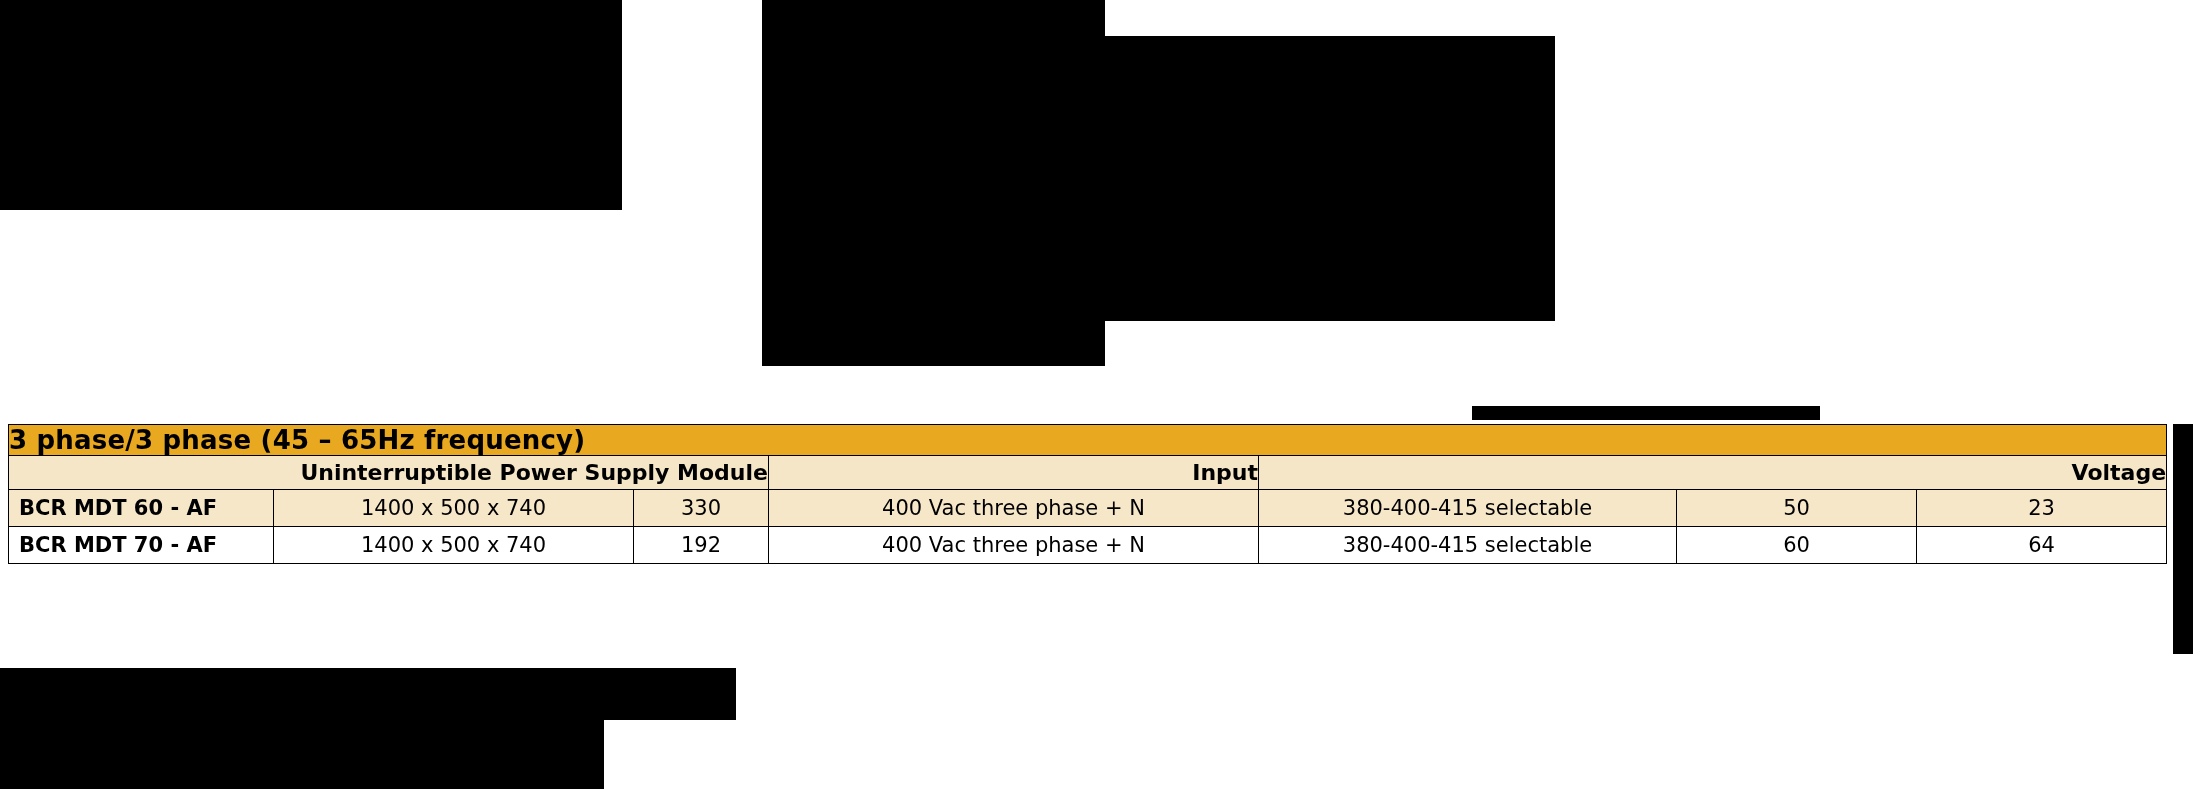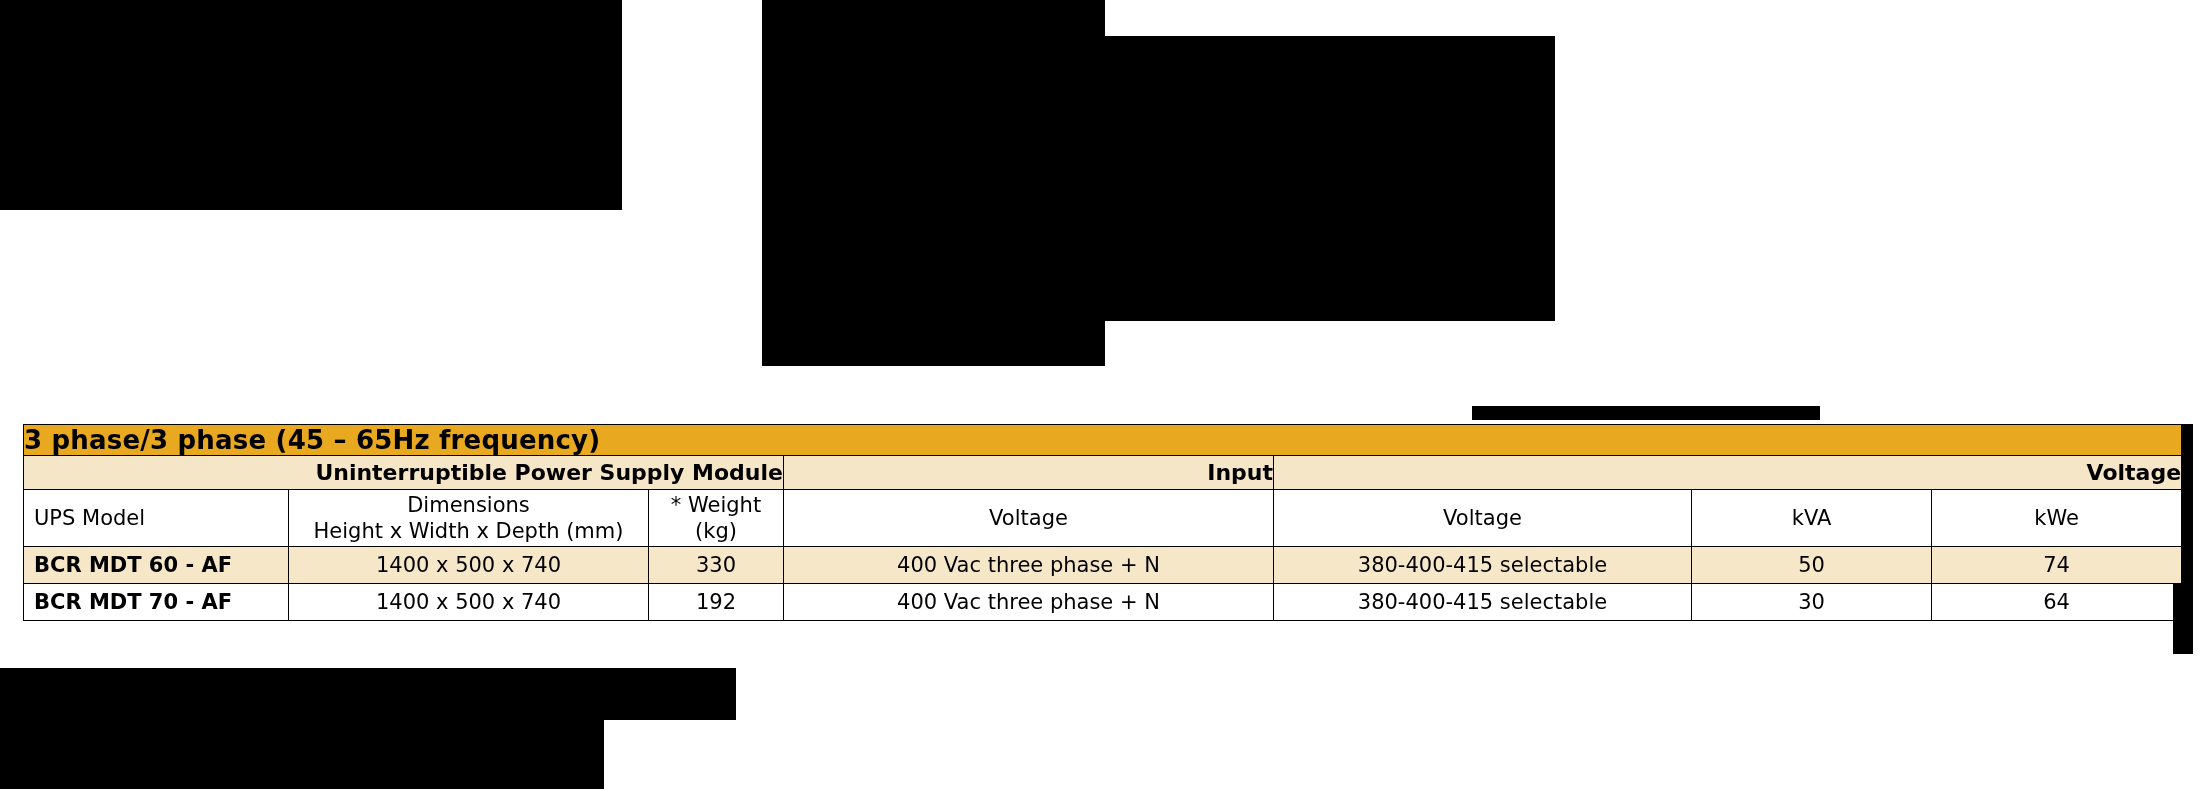--- a/index.html
+++ b/index.html
@@ -21,21 +21,21 @@
 
   
   .redaction {
     position: absolute;
     background: #000000;
   }
 
   
   .spec-table-wrap {
     position: absolute;
-    left: 23px;
+    left: 8px;
     top: 424px;
     width: 2158px;
   }
 
   table.spec-table {
     border-collapse: collapse;
     table-layout: fixed;
     width: 2158px;
     font-size: 21px;
     color: #000000;
@@ -135,50 +135,35 @@
       </colgroup>
       <tbody>
         <tr class="title-row">
           <td colspan="7">3 phase/3 phase (45 – 65Hz frequency)</td>
         </tr>
         <tr class="group-row">
           <td colspan="3">Uninterruptible Power Supply Module</td>
           <td>Input</td>
           <td colspan="3">Voltage</td>
         </tr>
-        <tr class="sub-row">
-          <td class="left">UPS Model</td>
-          <td>
-            <div>Dimensions</div>
-            <div class="nowrap">Height x Width x Depth (mm)</div>
-          </td>
-          <td>
-            <div>* Weight</div>
-            <div>(kg)</div>
-          </td>
-          <td>Voltage</td>
-          <td>Voltage</td>
-          <td>kVA</td>
-          <td>kWe</td>
-        </tr>
         <tr class="data-row alt">
           <td class="model">BCR MDT 60 - AF</td>
           <td>1400 x 500 x 740</td>
           <td>330</td>
           <td>400 Vac three phase + N</td>
           <td>380-400-415 selectable</td>
           <td>50</td>
-          <td>74</td>
+          <td>23</td>
         </tr>
         <tr class="data-row">
           <td class="model">BCR MDT 70 - AF</td>
           <td>1400 x 500 x 740</td>
           <td>192</td>
           <td>400 Vac three phase + N</td>
           <td>380-400-415 selectable</td>
-          <td>30</td>
+          <td>60</td>
           <td>64</td>
         </tr>
       </tbody>
     </table>
   </div>
 
 </div>
 
 </body></html>

